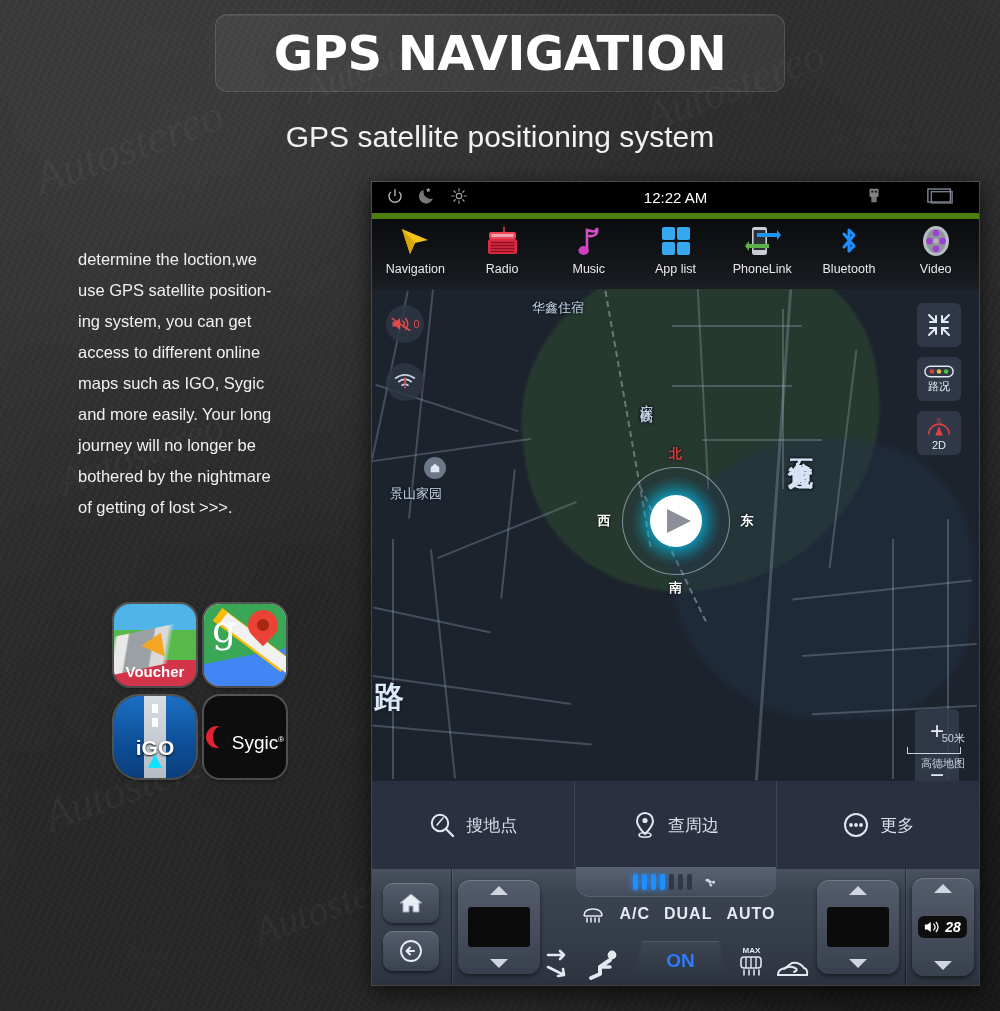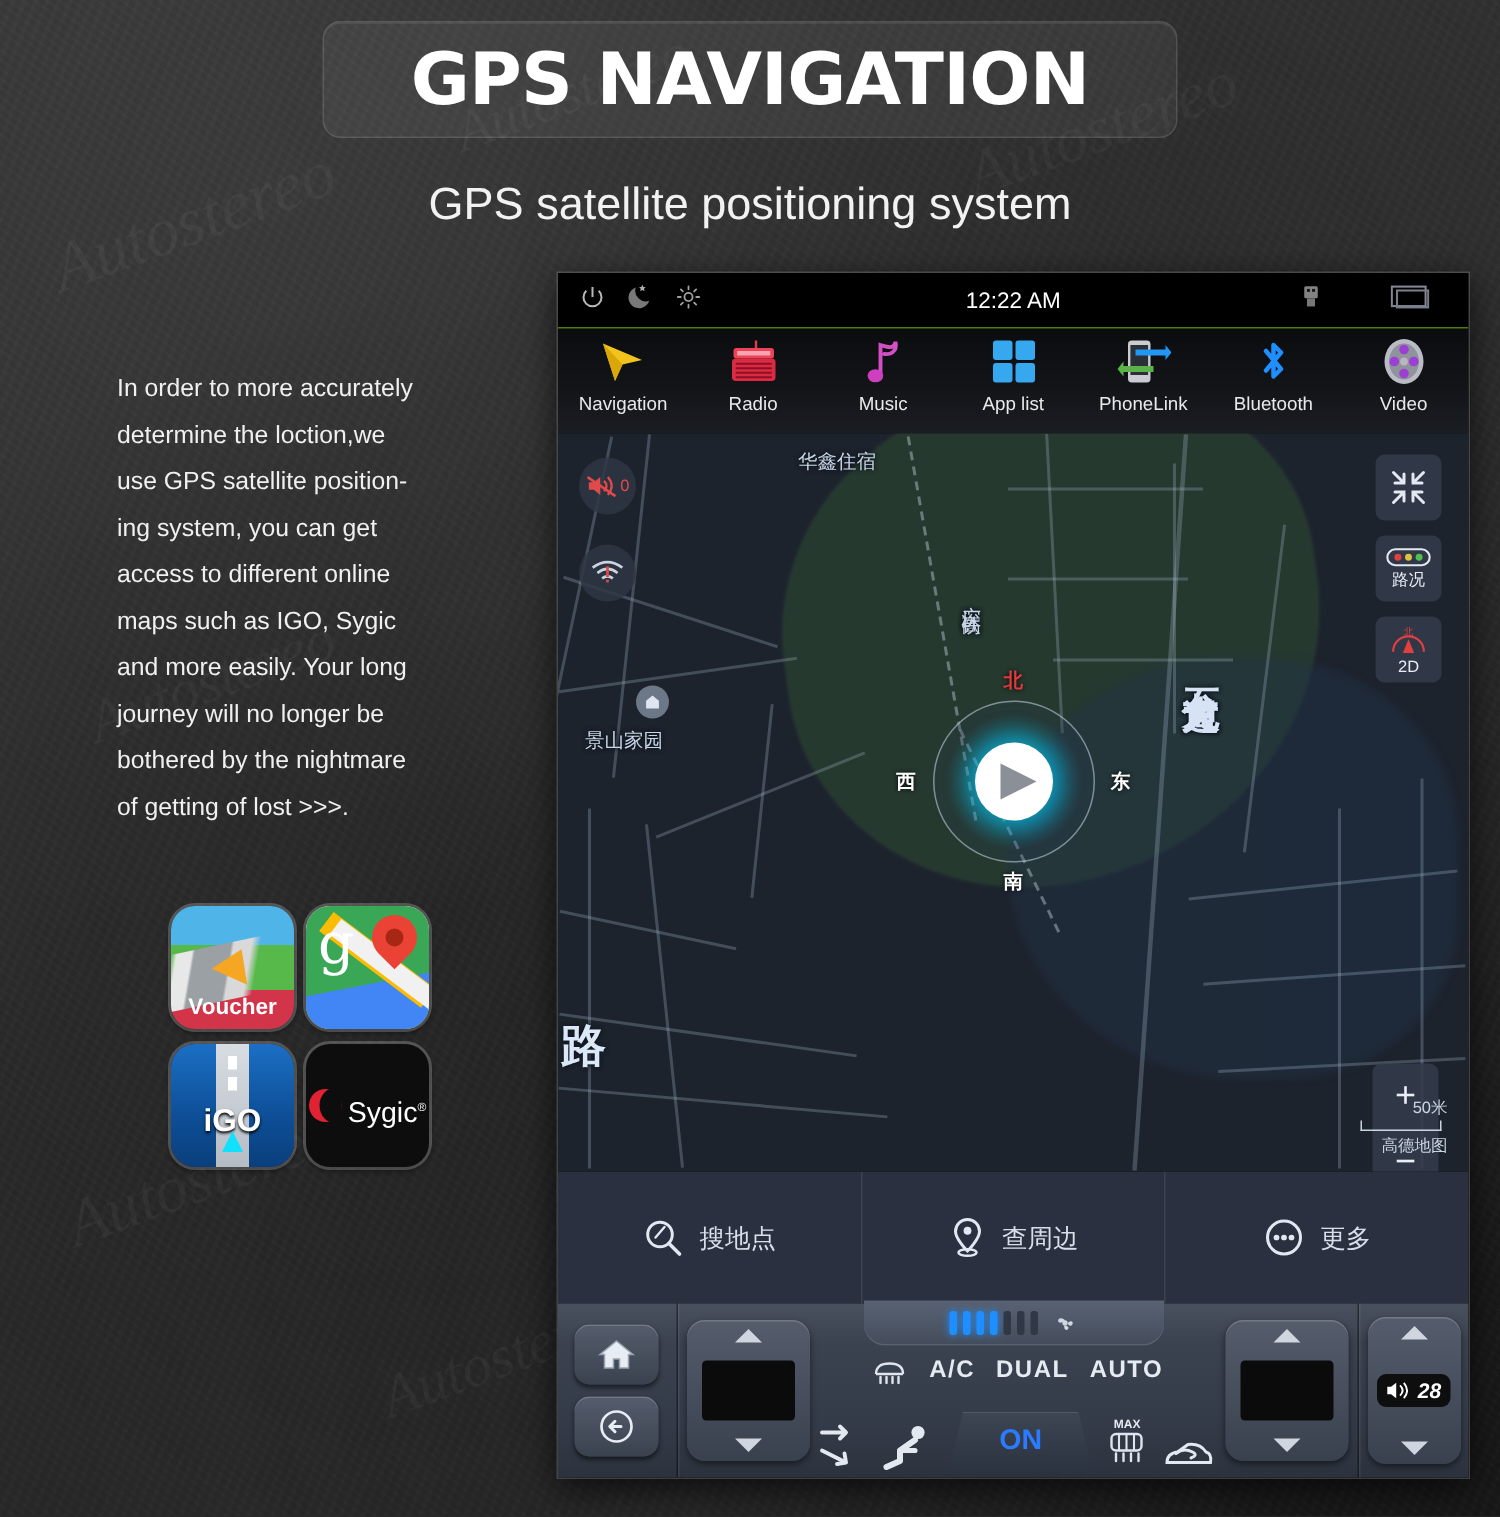--- a/index.html
+++ b/index.html
@@ -108,21 +108,21 @@
     background:#f1f1f1; transform: rotate(37deg); }
   .tile-gmaps .g-letter{ position:absolute; left:8px; top:6px; font-size:38px; color:#fff;
     font-family:"DejaVu Serif", serif; line-height:1; }
   .tile-gmaps .g-pin {
     position:absolute; right:8px; top:6px; width:30px; height:30px; border-radius:50% 50% 50% 0;
     background:#ea4335; transform: rotate(-45deg);
   }
   .tile-gmaps .g-pin::after{ content:""; position:absolute; left:9px; top:9px; width:12px;height:12px;
     border-radius:50%; background:#a52714; }
   
-  .tile-igo { background: linear-gradient(#1b6fc4, #0d4e96 60%, #0a3f7c); }
+  .tile-igo { background: linear-gradient(#1b6fc4, #0d4e96 60%, #0a3f7c); border-radius: 25px; }
   .tile-igo .strip { position:absolute; left:50%; top:0; width:22px; height:100%;
     margin-left:-11px; background: linear-gradient(#d8dde2,#b5bcc4); }
   .tile-igo .dash { position:absolute; left:50%; margin-left:-3px; width:6px; height:9px; background:#fff; }
   .tile-igo .lbl { position:absolute; left:0; right:0; top:40px; text-align:center;
     color:#fff; font-size:21px; font-weight:bold; text-shadow:0 1px 2px #000; }
   .tile-igo .ar { position:absolute; left:50%; margin-left:-7px; bottom:10px; width:0;height:0;
     border-left:7px solid transparent; border-right:7px solid transparent; border-bottom:14px solid #12e0ff; }
   
   .tile-sygic { background:#0d0d0d; display:flex; align-items:center; justify-content:center; }
   .tile-sygic .moon { width:22px;height:22px;border-radius:50%; background:#e02233;
@@ -137,21 +137,21 @@
     position:absolute; left:372px; top:182px; width:607px; height:803px;
     background:#0a0a0a;
     box-shadow: 0 0 0 1px rgba(120,120,120,.45), 0 6px 22px rgba(0,0,0,.7);
     overflow:hidden;
   }
 
   
   #statusbar {
     height:37px; background:#000; position:relative;
     display:flex; align-items:center;
-    border-bottom:1px solid #4d7c0f;
+    border-bottom:6px solid #4d7c0f;
   }
   #statusbar .left  { display:flex; align-items:center; gap:13px; padding-left:14px; }
   #statusbar .clock { position:absolute; left:0; right:0; text-align:center;
                       color:#fff; font-size:15px; }
   #statusbar .right { margin-left:auto; display:flex; align-items:center; gap:45px; padding-right:26px; }
   .sicon { opacity:.85; display:block; }
 
   
   #navbar {
     height:70px; background: linear-gradient(#0b0c0e, #121418 55%, #1a1d22);
@@ -309,21 +309,20 @@
   <div class="wm" style="left:700px; top:720px; font-size:44px;">Autostereo</div>
   <div class="wm" style="left:250px; top:880px; font-size:40px;">Autostereo</div>
 </div>
 
 <div id="header-box">
   <div id="header-title">GPS NAVIGATION</div>
 </div>
 <div id="subtitle">GPS satellite positioning system</div>
 
 <div id="copy">
-  <span>In order to more accurately</span>
   <span>determine the loction,we</span>
   <span>use GPS satellite position-</span>
   <span>ing system, you can get</span>
   <span>access to different online</span>
   <span>maps such as IGO, Sygic</span>
   <span>and more easily. Your long</span>
   <span>journey will no longer be</span>
   <span>bothered by the nightmare</span>
   <span>of getting of lost  &gt;&gt;&gt;.</span>
 </div>

